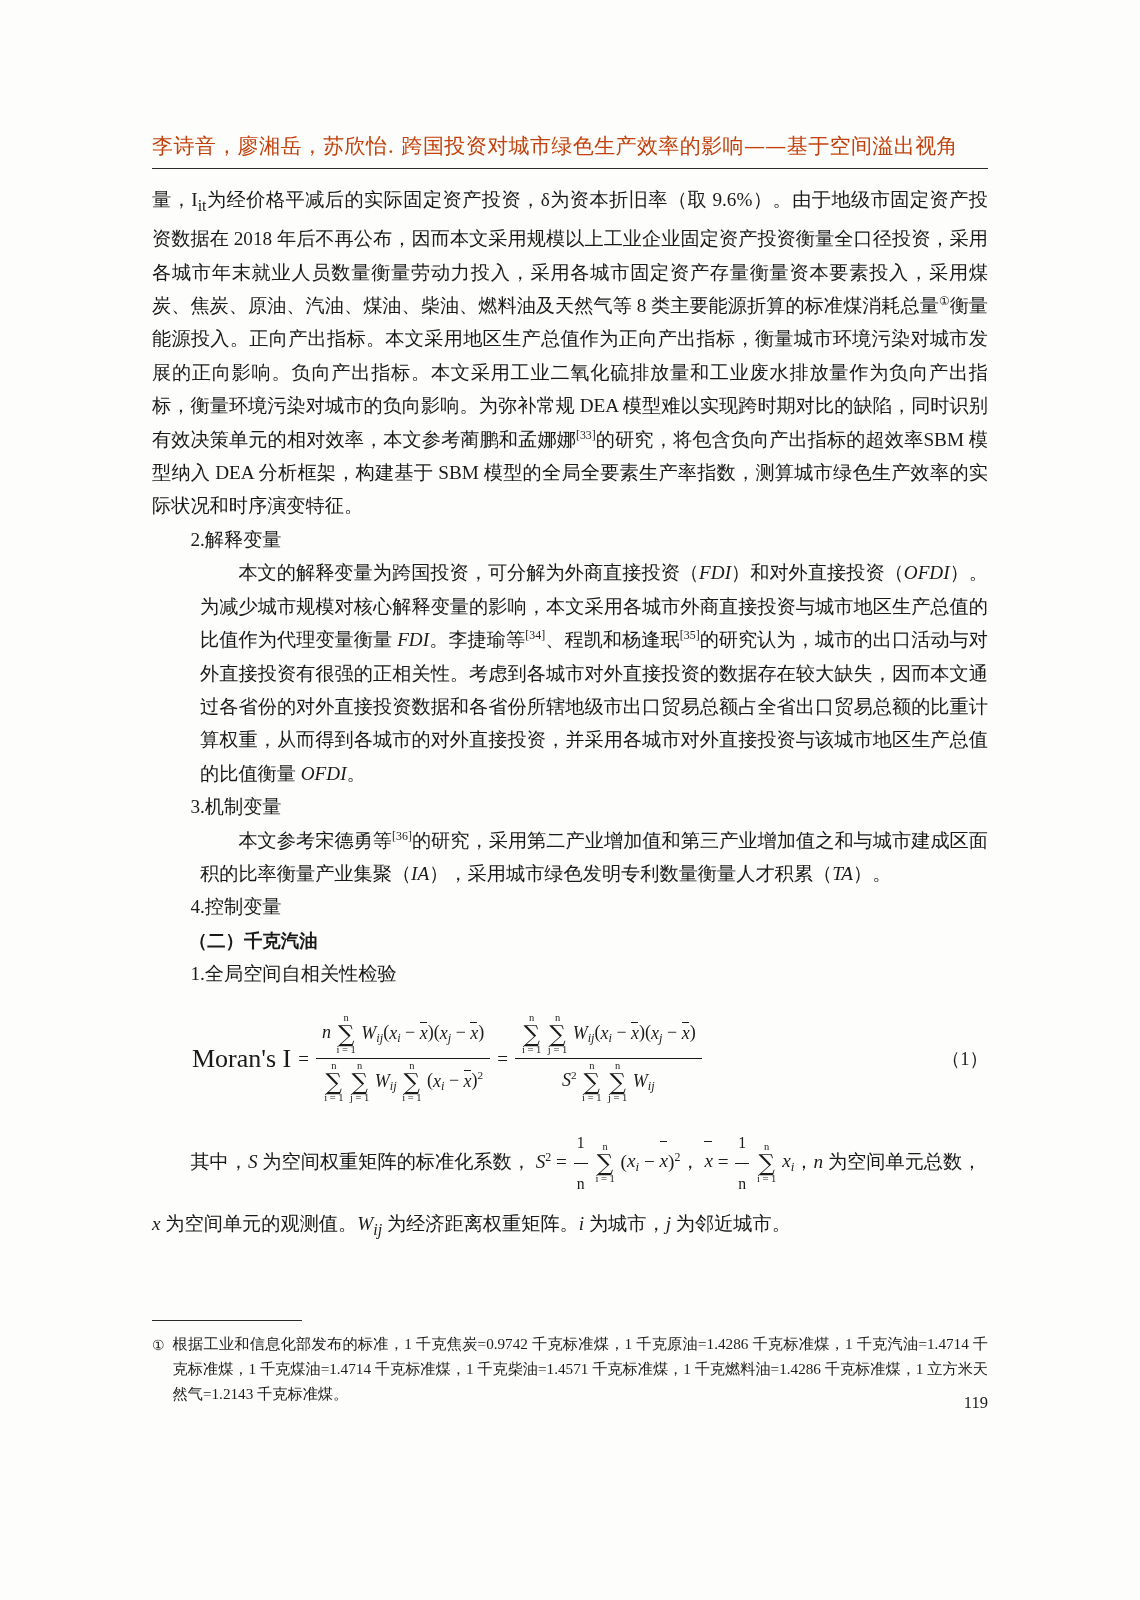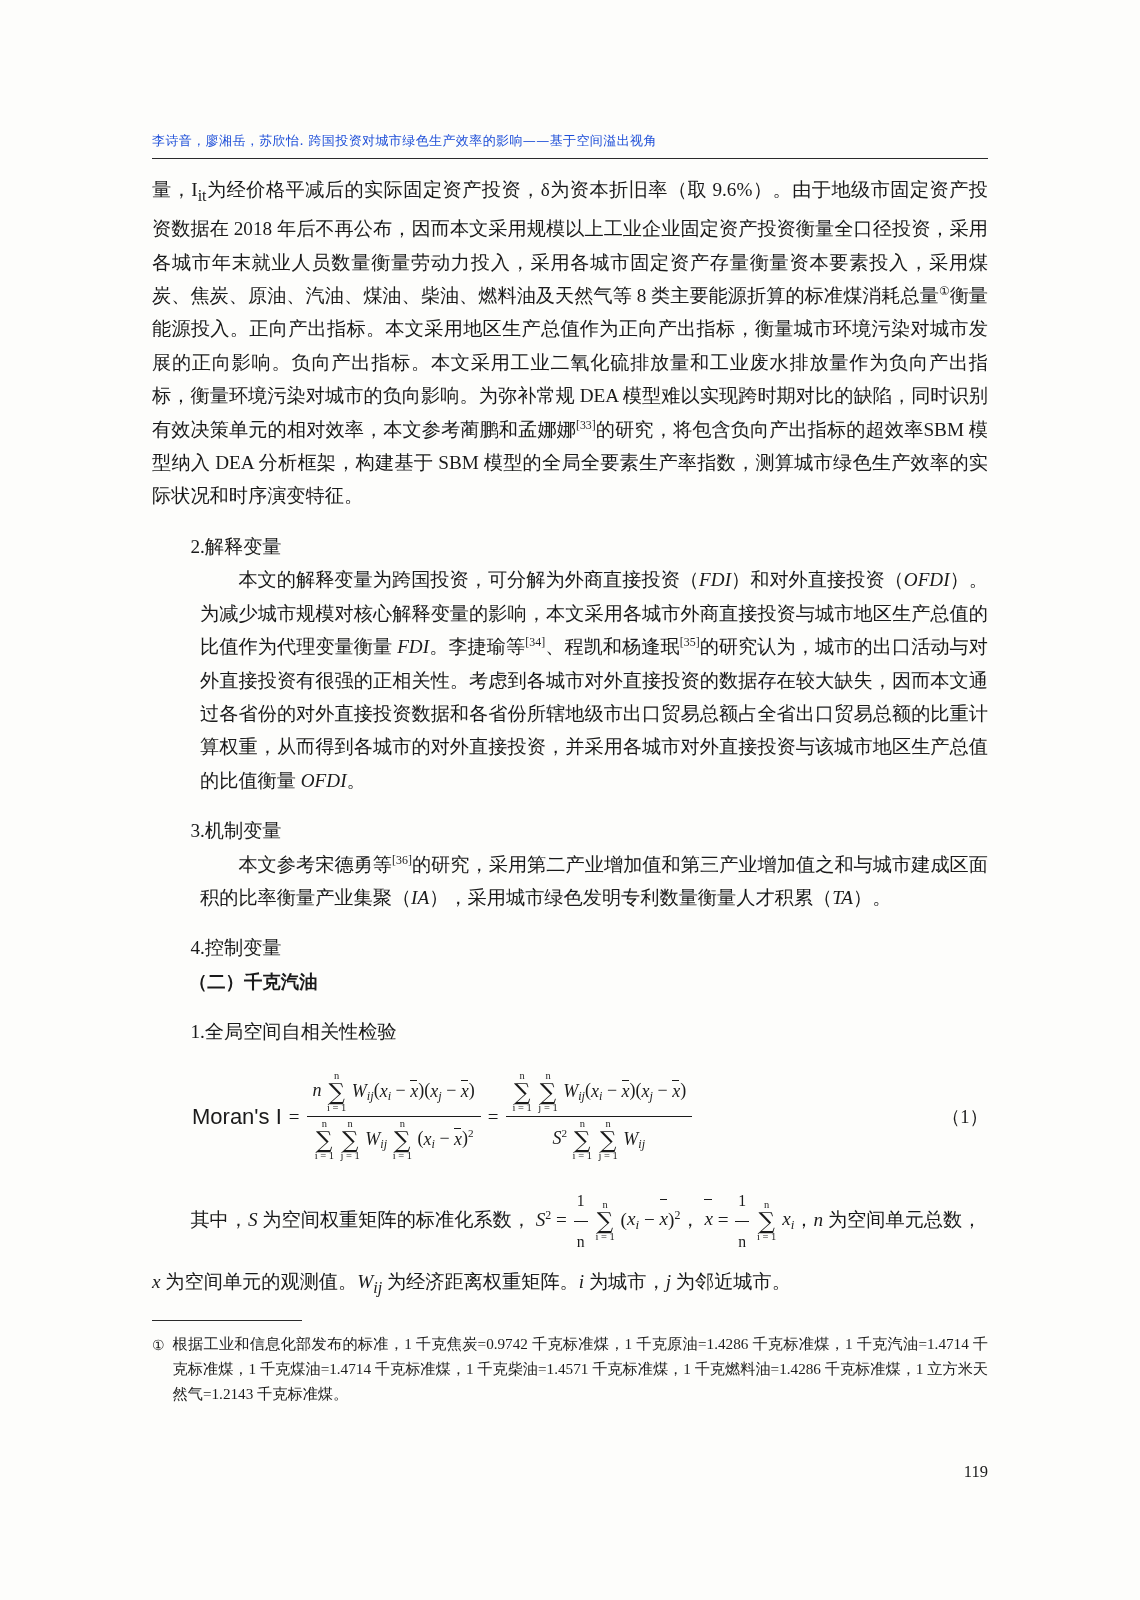--- a/index.html
+++ b/index.html
@@ -17,23 +17,23 @@
     box-sizing: border-box;
     overflow: hidden;
   }
   .content {
     position: absolute;
     left: 152px;
     top: 132px;
     width: 836px;
   }
   .running-head {
-    font-size: 13px;
+    font-size: 21px;
     letter-spacing: 0.4px;
-    color: #1d4ed8;
+    color: #c2410c;
     padding-bottom: 8px;
     border-bottom: 1.1px solid #2a2a2a;
     white-space: nowrap;
     overflow: hidden;
     font-family: "DejaVu Serif", serif;
   }
   .body-text {
     margin-top: 14px;
     font-size: 19.2px;
     line-height: 33.4px;
@@ -42,21 +42,20 @@
   }
   p {
     margin: 0;
   }
   .indent {
     text-indent: 2em;
     margin-left: 48px;
   }
   .sub-head {
     text-indent: 2em;
-    margin-top: 17px;
   }
   .section-head {
     text-indent: 2em;
     font-weight: bold;
     font-family: "DejaVu Sans", sans-serif;
     font-size: 18.4px;
   }
   sup {
     font-size: 0.62em;
     vertical-align: super;
@@ -73,22 +72,22 @@
     justify-content: flex-start;
     font-size: 18px;
     min-height: 104px;
   }
   .formula-core {
     display: flex;
     align-items: center;
     margin-left: 40px;
   }
   .f-label {
-    font-family: Liberation Sans, sans-serif;
-    font-size: 22px;
+    font-family: Liberation Serif, serif;
+    font-size: 26px;
     white-space: nowrap;
   }
   .eqsign {
     padding: 0 7px;
     font-size: 19px;
   }
   .frac {
     display: inline-flex;
     flex-direction: column;
     align-items: center;
@@ -180,21 +179,21 @@
     flex: 0 0 auto;
     font-size: 14px;
     padding-top: 2px;
   }
   .fn-body {
     text-align: justify;
   }
   .page-number {
     position: absolute;
     right: 152px;
-    top: 1462px;
+    top: 1393px;
     font-size: 16.5px;
     font-family: "Liberation Serif", serif;
   }
 </style>
 </head>
 <body>
 
 <div class="page">
 
   <div class="content">

